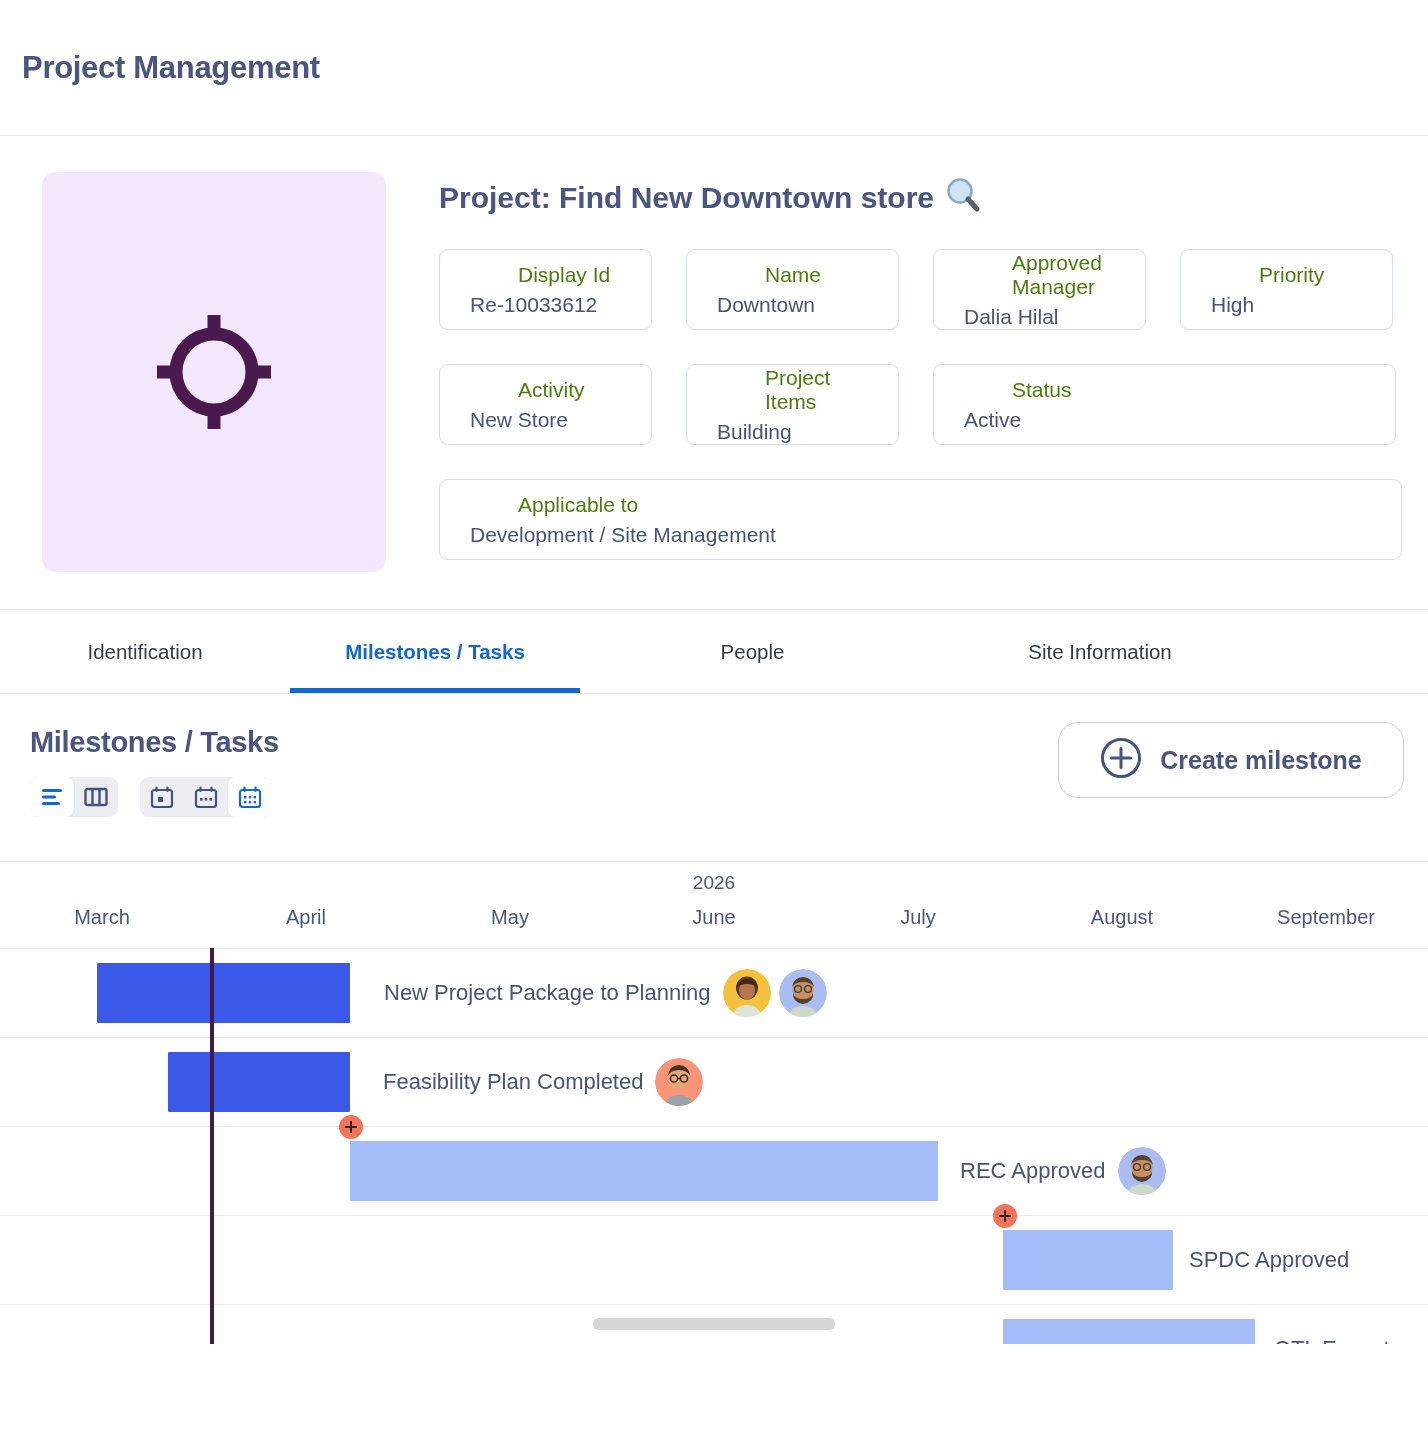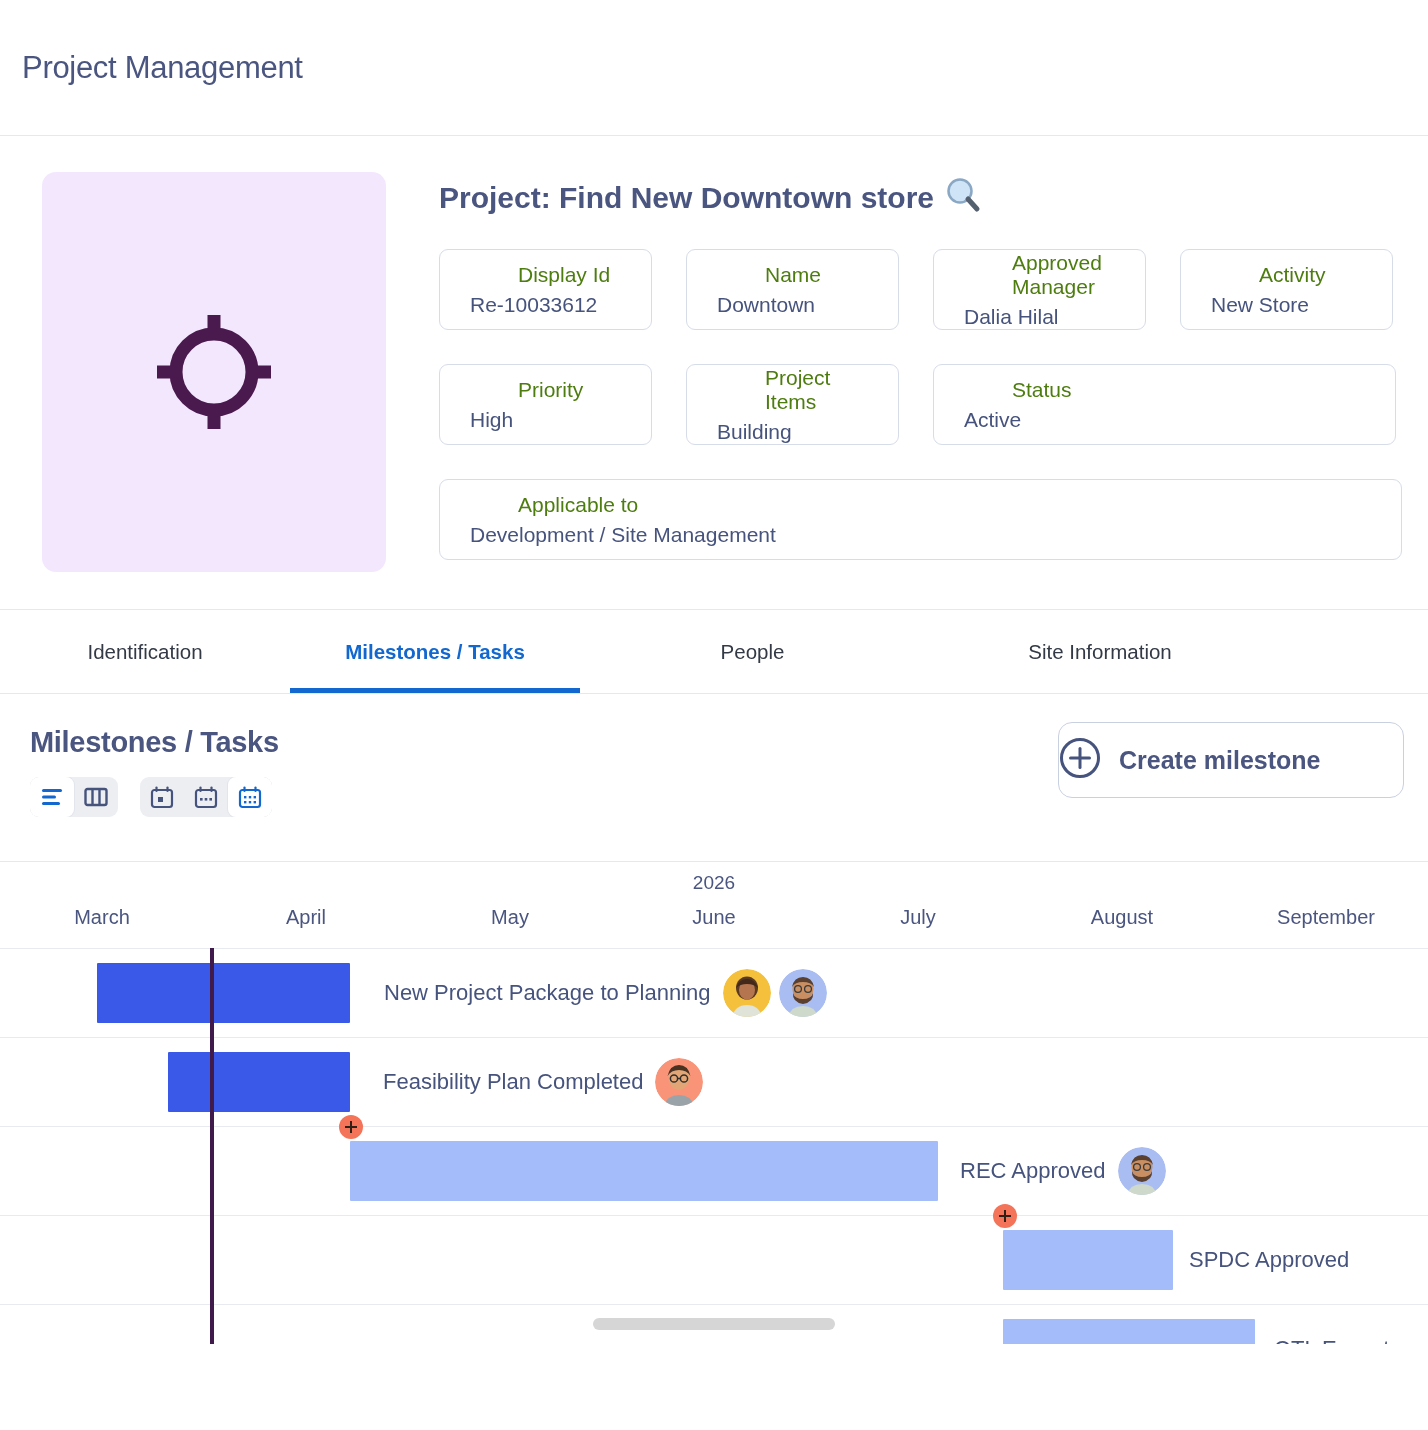--- a/index.html
+++ b/index.html
@@ -18,21 +18,21 @@
   }
 
   
   .topbar {
     height: 136px;
     border-bottom: 1px solid #e4e8ef;
     display: flex; align-items: center;
     padding-left: 22px;
   }
   .app-title {
-    font-size: 31px; font-weight: 400;
+    font-size: 31px; font-weight: 700;
     color: #4a5580; letter-spacing: -0.3px;
   }
 
   
   .summary {
     display: flex;
     padding: 36px 24px 36px 42px;
     border-bottom: 1px solid #e4e8ef;
     height: 474px;
   }
@@ -114,23 +114,23 @@
   .tbtn {
     width: 44px; height: 40px;
     display: flex; align-items: center; justify-content: center;
     cursor: pointer;
   }
   .tbtn.active { background: #fff; border-radius: 8px; box-shadow: 0 0 0 1px #e2e5ec; }
 
   .create-btn {
     position: absolute; right: 24px; top: 28px;
     width: 346px; height: 76px;
-    border: 1px solid #c9d0e0; border-radius: 14px;
+    border: 1px solid #c9d0e0; border-radius: 20px;
     background: #fff;
-    display: flex; align-items: center; gap: 18px;
+    display: flex; align-items: center; justify-content: center; gap: 18px;
     cursor: pointer;
   }
   .create-label { font-size: 25px; font-weight: 700; color: #4a5580; }
 
   
   .gantt { position: relative; height: 482px; overflow: hidden; }
   .tl-head { position: relative; height: 86px; }
   .tl-year {
     position: absolute; top: 10px; left: 0; width: 100%;
     text-align: center; font-size: 19px; color: #4a5580;
@@ -233,26 +233,26 @@
         </div>
         <div class="field w-col">
           <div class="field-label">Name</div>
           <div class="field-value">Downtown</div>
         </div>
         <div class="field w-col">
           <div class="field-label">Approved Manager</div>
           <div class="field-value">Dalia Hilal</div>
         </div>
         <div class="field w-col">
+          <div class="field-label">Priority</div>
+          <div class="field-value">High</div>
+        </div>
+        <div class="field w-col">
           <div class="field-label">Activity</div>
           <div class="field-value">New Store</div>
-        </div>
-        <div class="field w-col">
-          <div class="field-label">Priority</div>
-          <div class="field-value">High</div>
         </div>
         <div class="field w-col">
           <div class="field-label">Project Items</div>
           <div class="field-value">Building</div>
         </div>
         <div class="field w-status">
           <div class="field-label">Status</div>
           <div class="field-value">Active</div>
         </div>
         <div class="field w-full">

